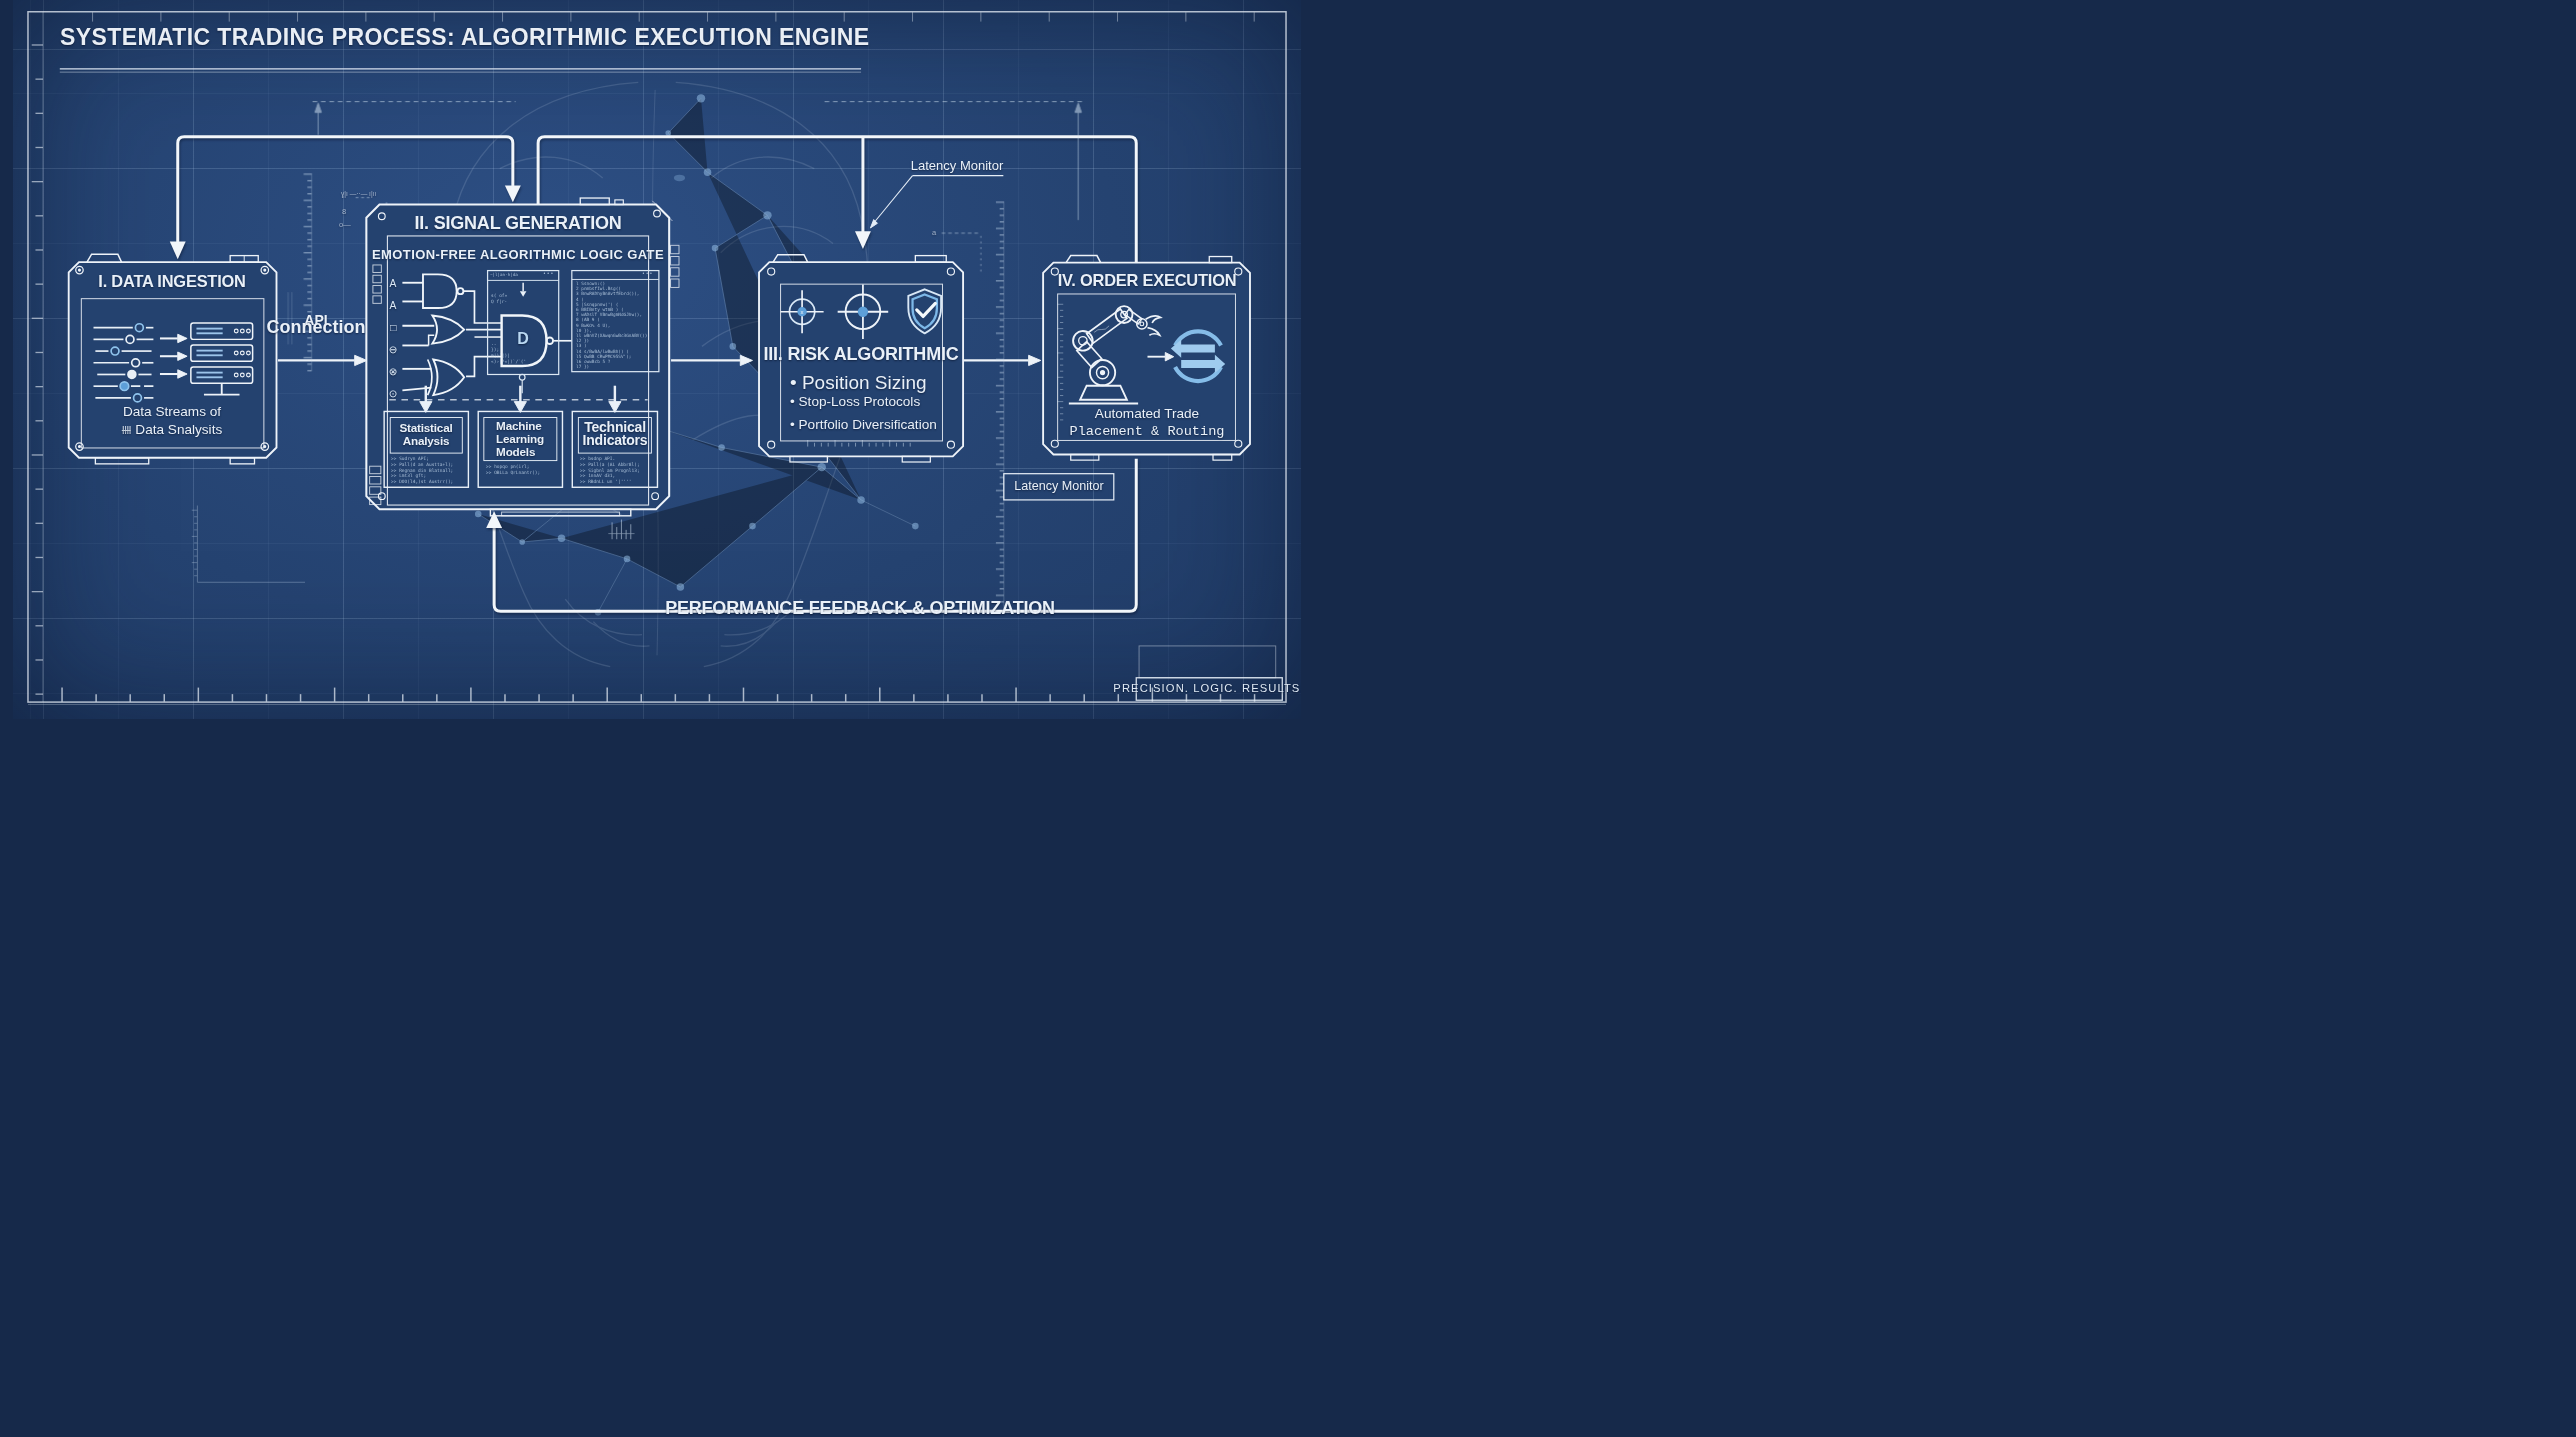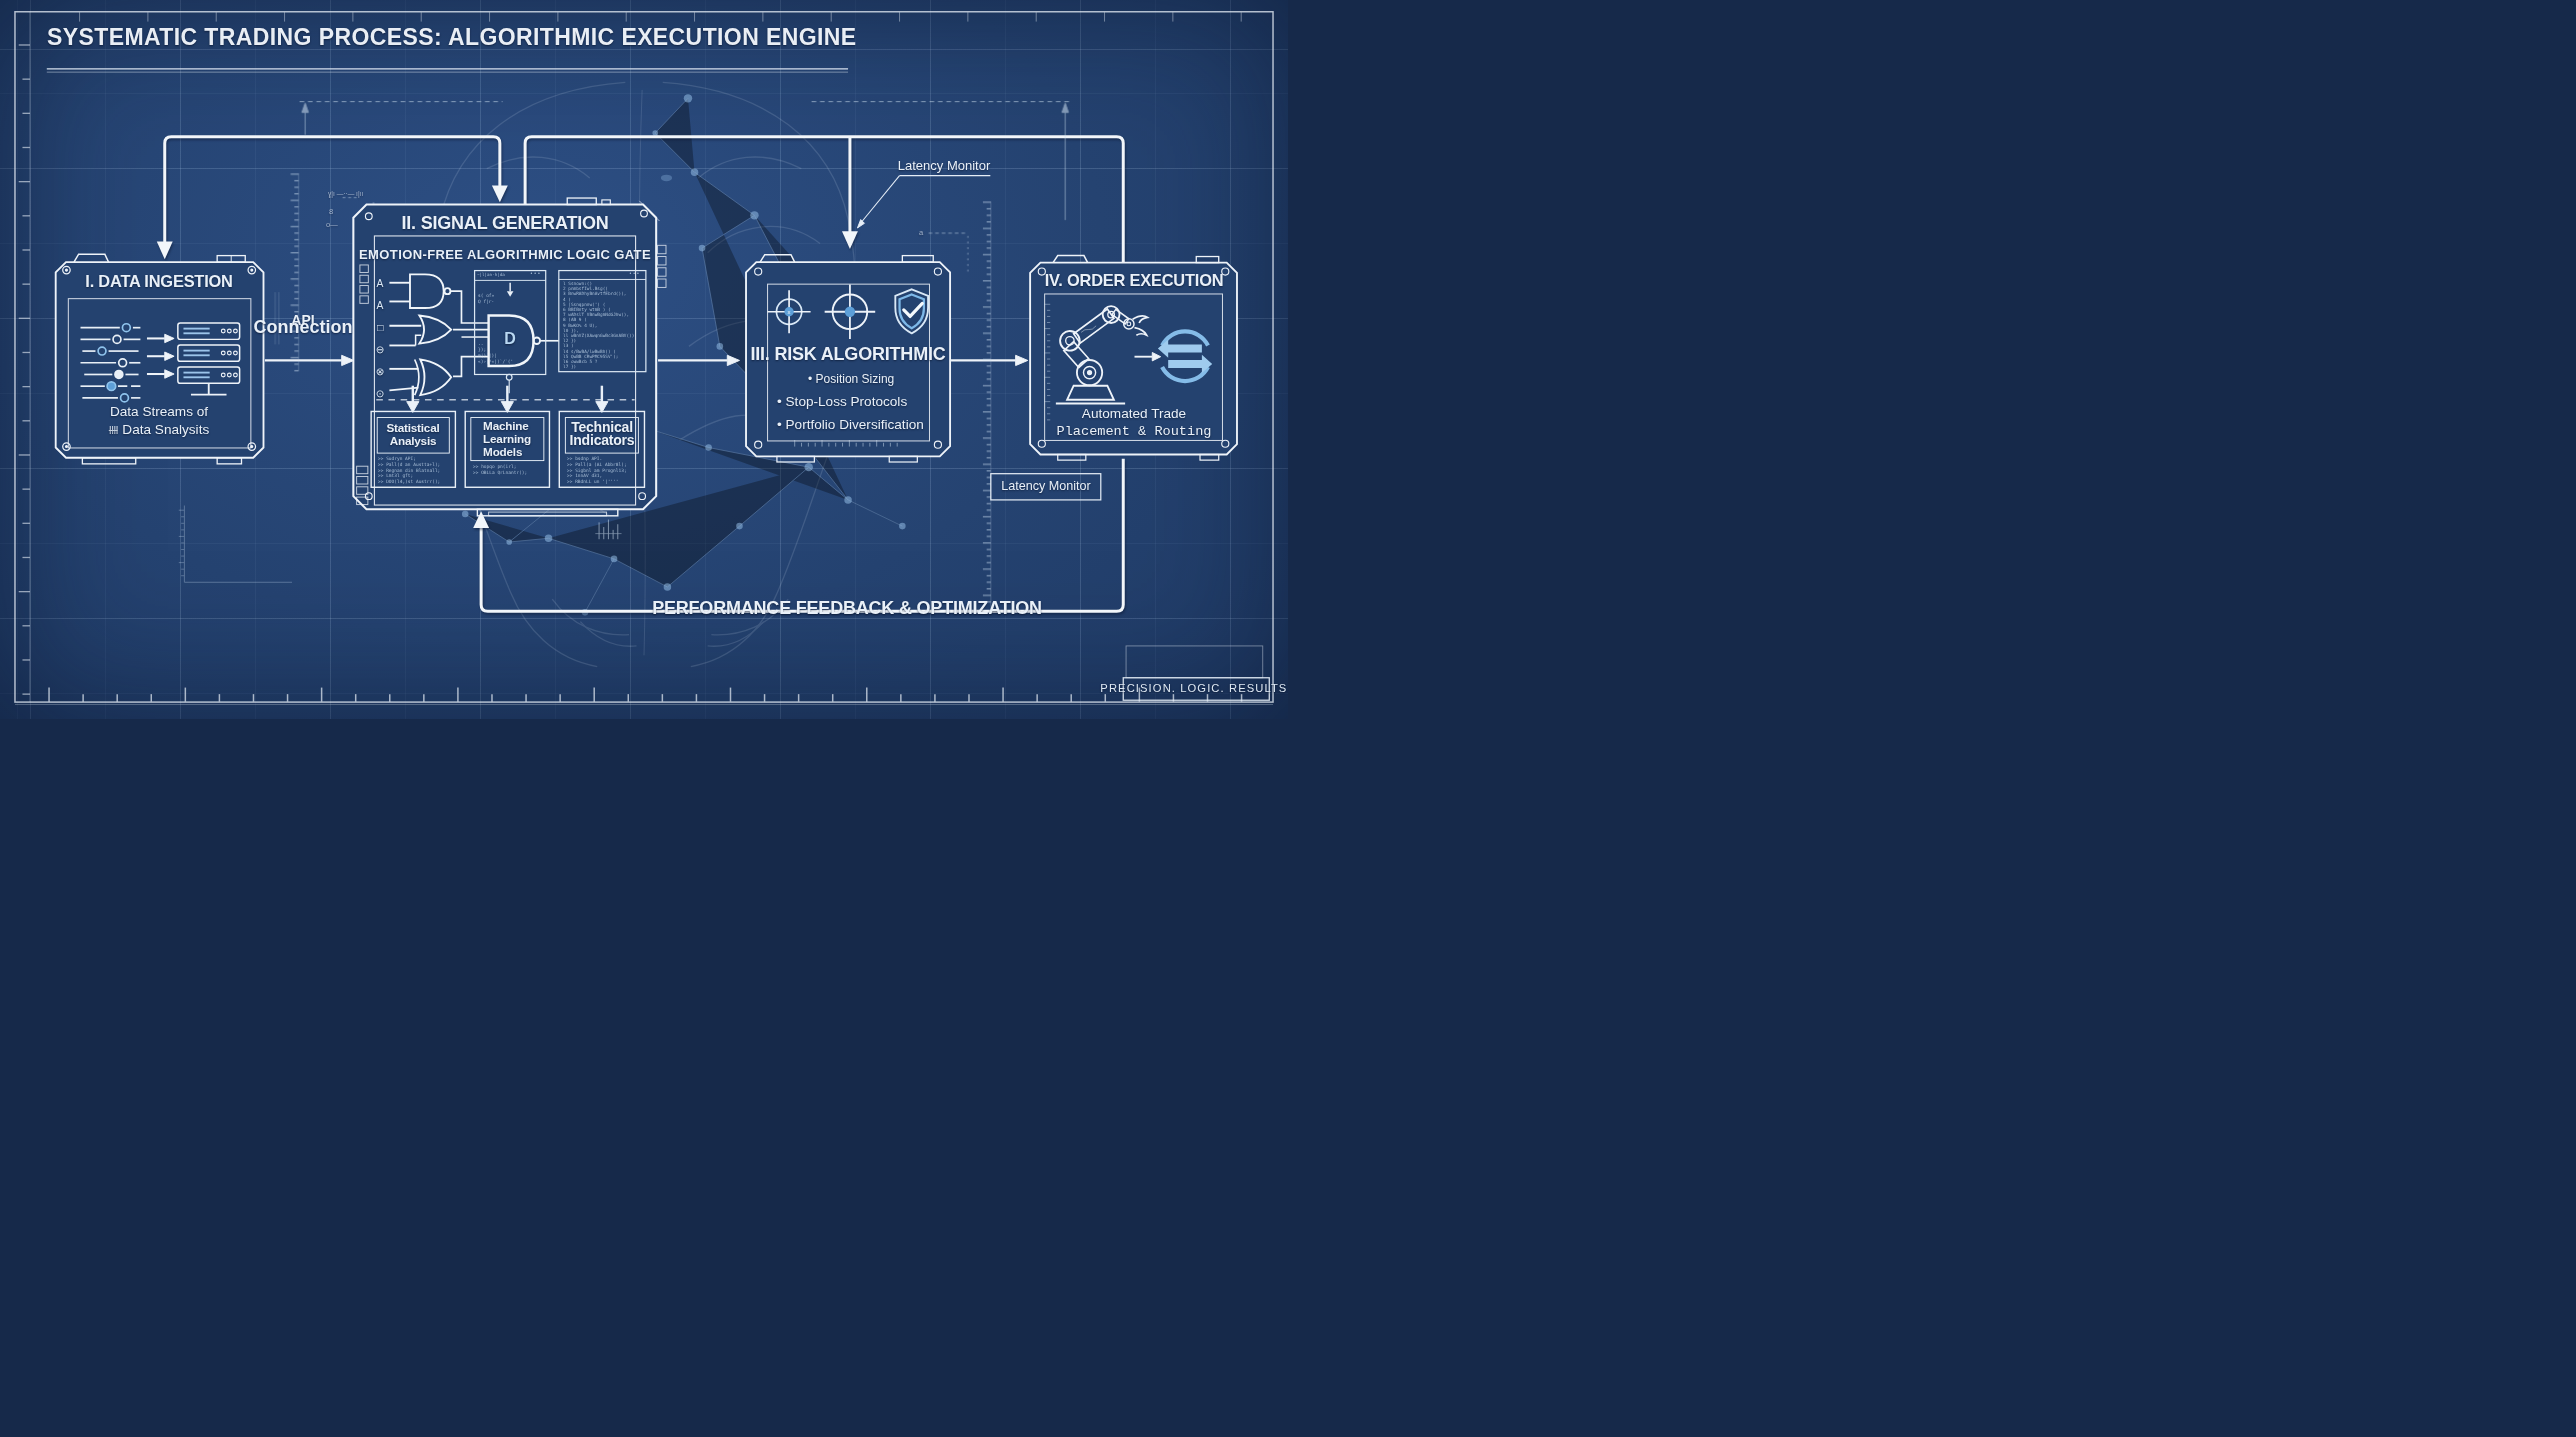--- a/index.html
+++ b/index.html
@@ -8,20 +8,21 @@
     font-family:"Liberation Sans",sans-serif;
     background-color:#254371;
     background-image:
       repeating-linear-gradient(90deg, rgba(172,202,236,.06) 0 0.9px, transparent 0.9px 75px),
       repeating-linear-gradient(0deg,  rgba(172,202,236,.06) 0 0.9px, transparent 0.9px 75px),
       repeating-linear-gradient(90deg, rgba(182,210,240,.14) 0 0.9px, transparent 0.9px 150px),
       repeating-linear-gradient(0deg,  rgba(182,210,240,.14) 0 0.9px, transparent 0.9px 150px),
       radial-gradient(1170px 796px at 42% 36%, #2d4f84 0%, #254371 48%, #1e3862 100%);
     background-position: 30px 0, 0 50px, 30px 0, 0 50px, 0 0;
     box-shadow: inset 0 0 140px rgba(8,20,44,.6);
+    margin-left: 13px;
   }
   svg{position:absolute;left:0;top:0;}
   .t{position:absolute;color:#e9f0f8;text-shadow:0 0.9px 1.9px rgba(8,20,45,.65);white-space:nowrap;}
   .ctr{transform:translateX(-50%);}
   .cond{letter-spacing:-0.2px;}
   .b{font-weight:bold;}
   .pre{white-space:pre-line;}
   .code{font-family:"DejaVu Sans Mono",monospace;color:#c9ddf0;opacity:.78;text-shadow:none;}
   .scribble{text-decoration:line-through;opacity:.8;letter-spacing:-0.9px;margin-right:4.7px;font-size:11.2px;}
   .dim{opacity:.6;}
@@ -702,21 +703,21 @@
 &gt;&gt; DOO(l4,)st Austrr();</div>
 <div class="t code pre" style="left:473px;top:464px;font-size:4.5px;line-height:5.8px;">&gt;&gt; hopqo pn(irl;
 &gt;&gt; OBLLa QrLnantr();</div>
 <div class="t code pre" style="left:567px;top:456px;font-size:4.5px;line-height:5.8px;">&gt;&gt; bsdnp API.
 &gt;&gt; Pall(a (AL Abbr8l);
 &gt;&gt; Sigbnl am Prognl13;
 &gt;&gt; 1nnAV d31,
 &gt;&gt; RBdnLL un '|''''</div>
 
 <div class="t b cond ctr" style="left:848px;top:344px;font-size:18px;">III. RISK ALGORITHMIC</div>
-<div class="t" style="left:808px;top:372px;font-size:12px;">• Position Sizing</div>
+<div class="t" style="left:777px;top:372px;font-size:19px;">• Position Sizing</div>
 <div class="t" style="left:777px;top:394px;font-size:13.6px;">• Stop-Loss Protocols</div>
 <div class="t" style="left:777px;top:417px;font-size:13.6px;">• Portfolio Diversification</div>
 
 <div class="t b cond ctr" style="left:1134px;top:271px;font-size:16.4px;">IV. ORDER EXECUTION</div>
 <div class="t ctr" style="left:1134px;top:406px;font-size:13.6px;">Automated Trade</div>
 <div class="t ctr" style="left:1134px;top:424px;font-size:13.6px;font-family:Liberation Mono, monospace;">Placement &amp; Routing</div>
 
 <div class="t ctr" style="left:944px;top:158px;font-size:13px;">Latency Monitor</div>
 <div class="t ctr" style="left:1046px;top:479px;font-size:12.6px;">Latency Monitor</div>
 <div class="t b cond ctr" style="left:847px;top:598px;font-size:18px;">PERFORMANCE FEEDBACK &amp; OPTIMIZATION</div>

